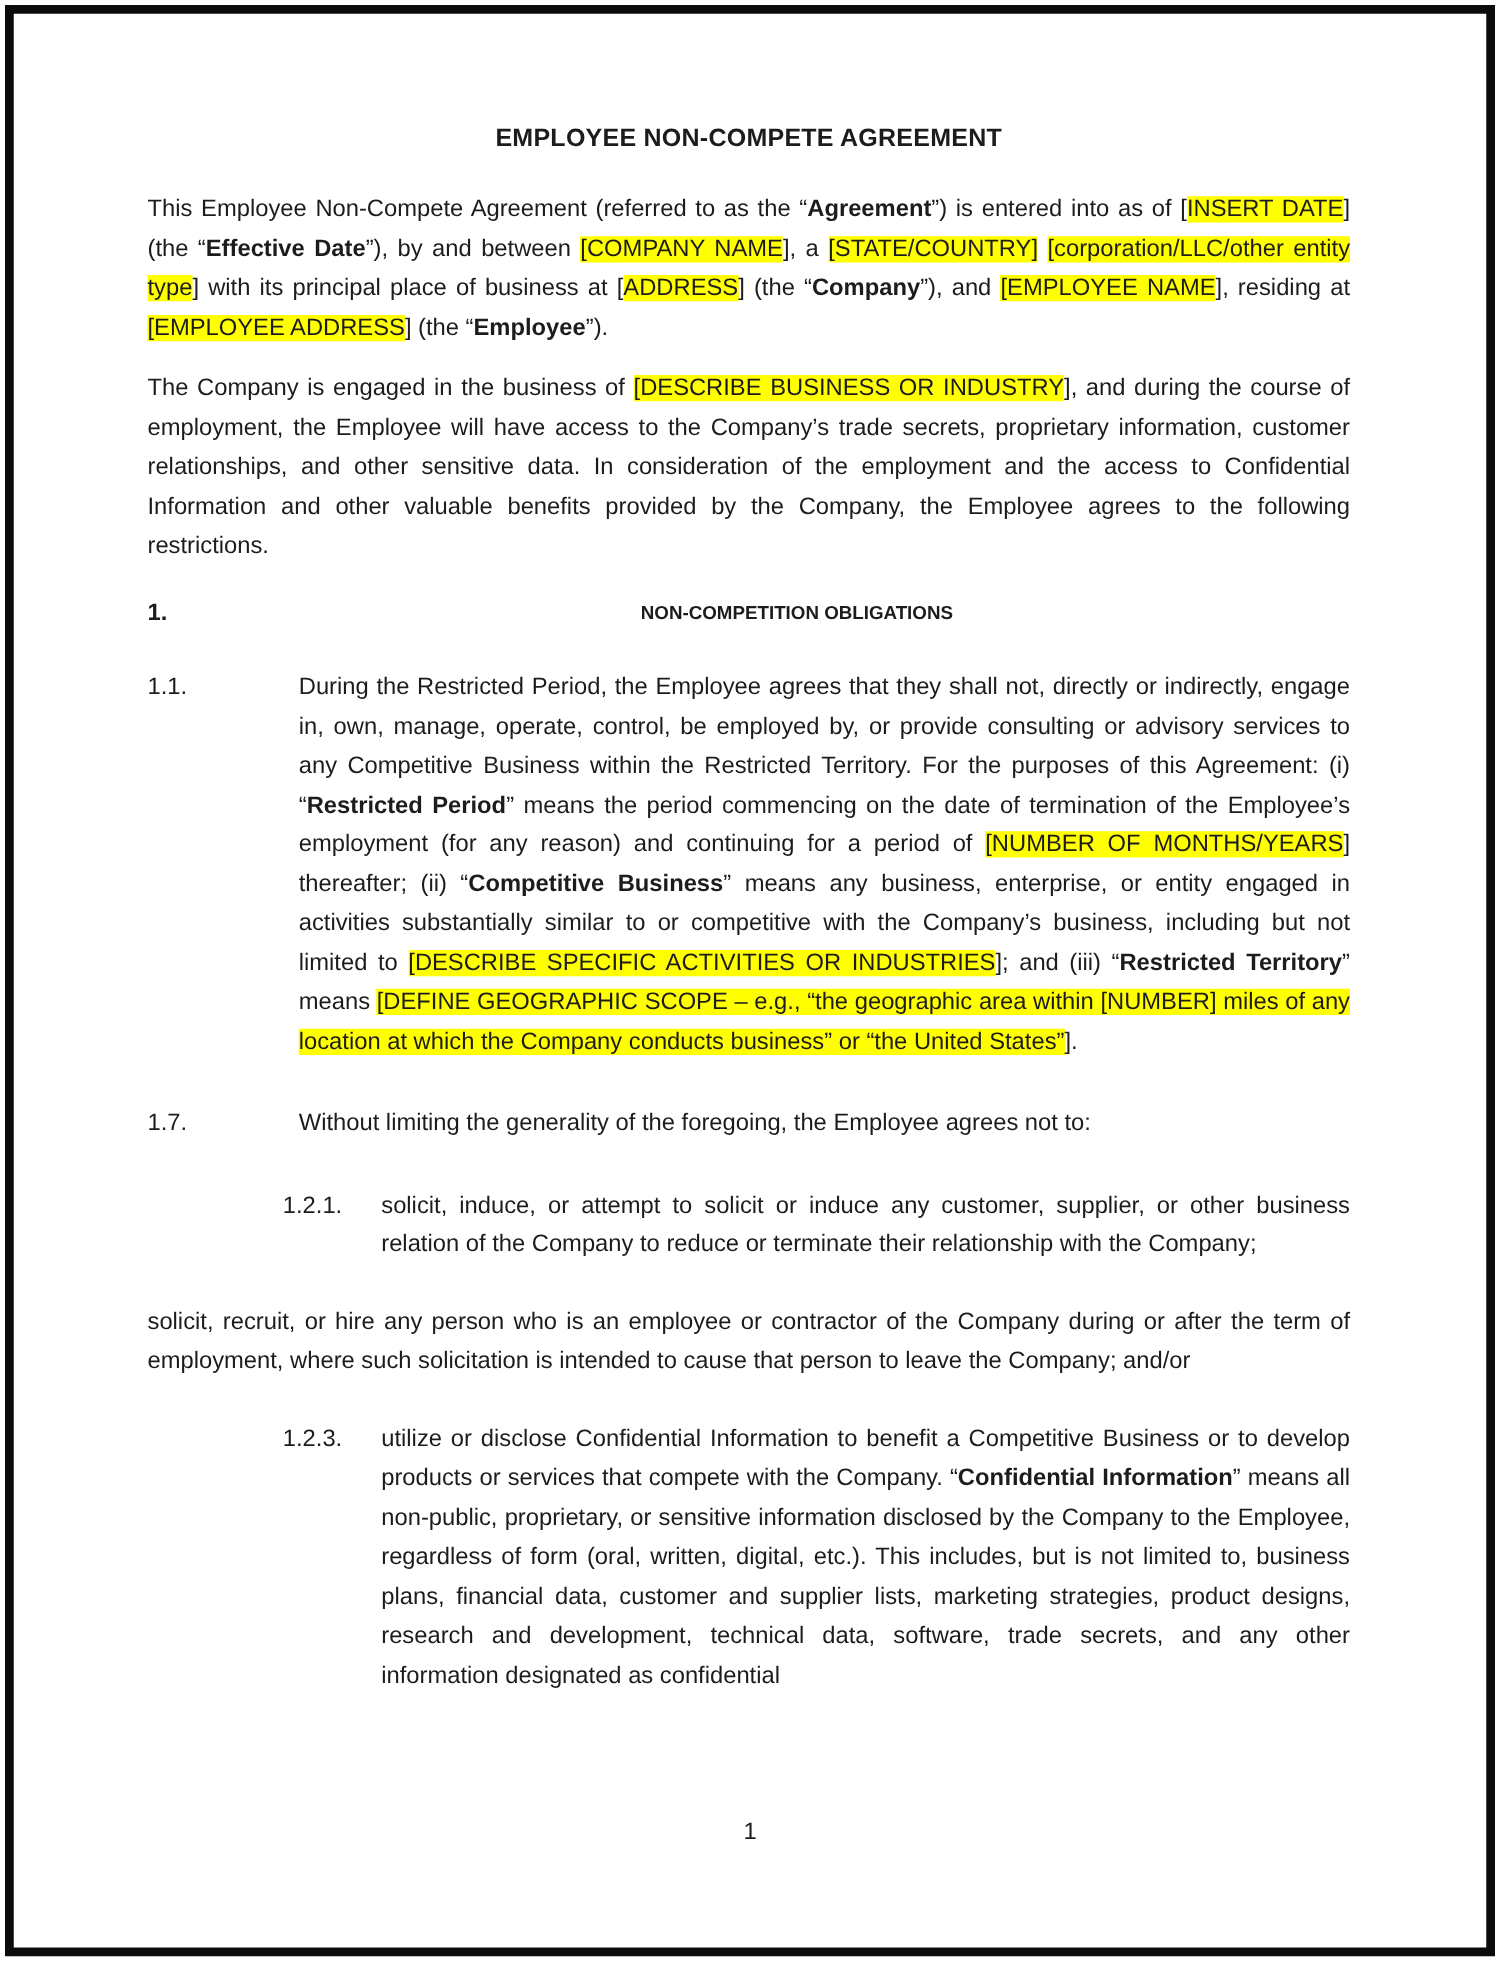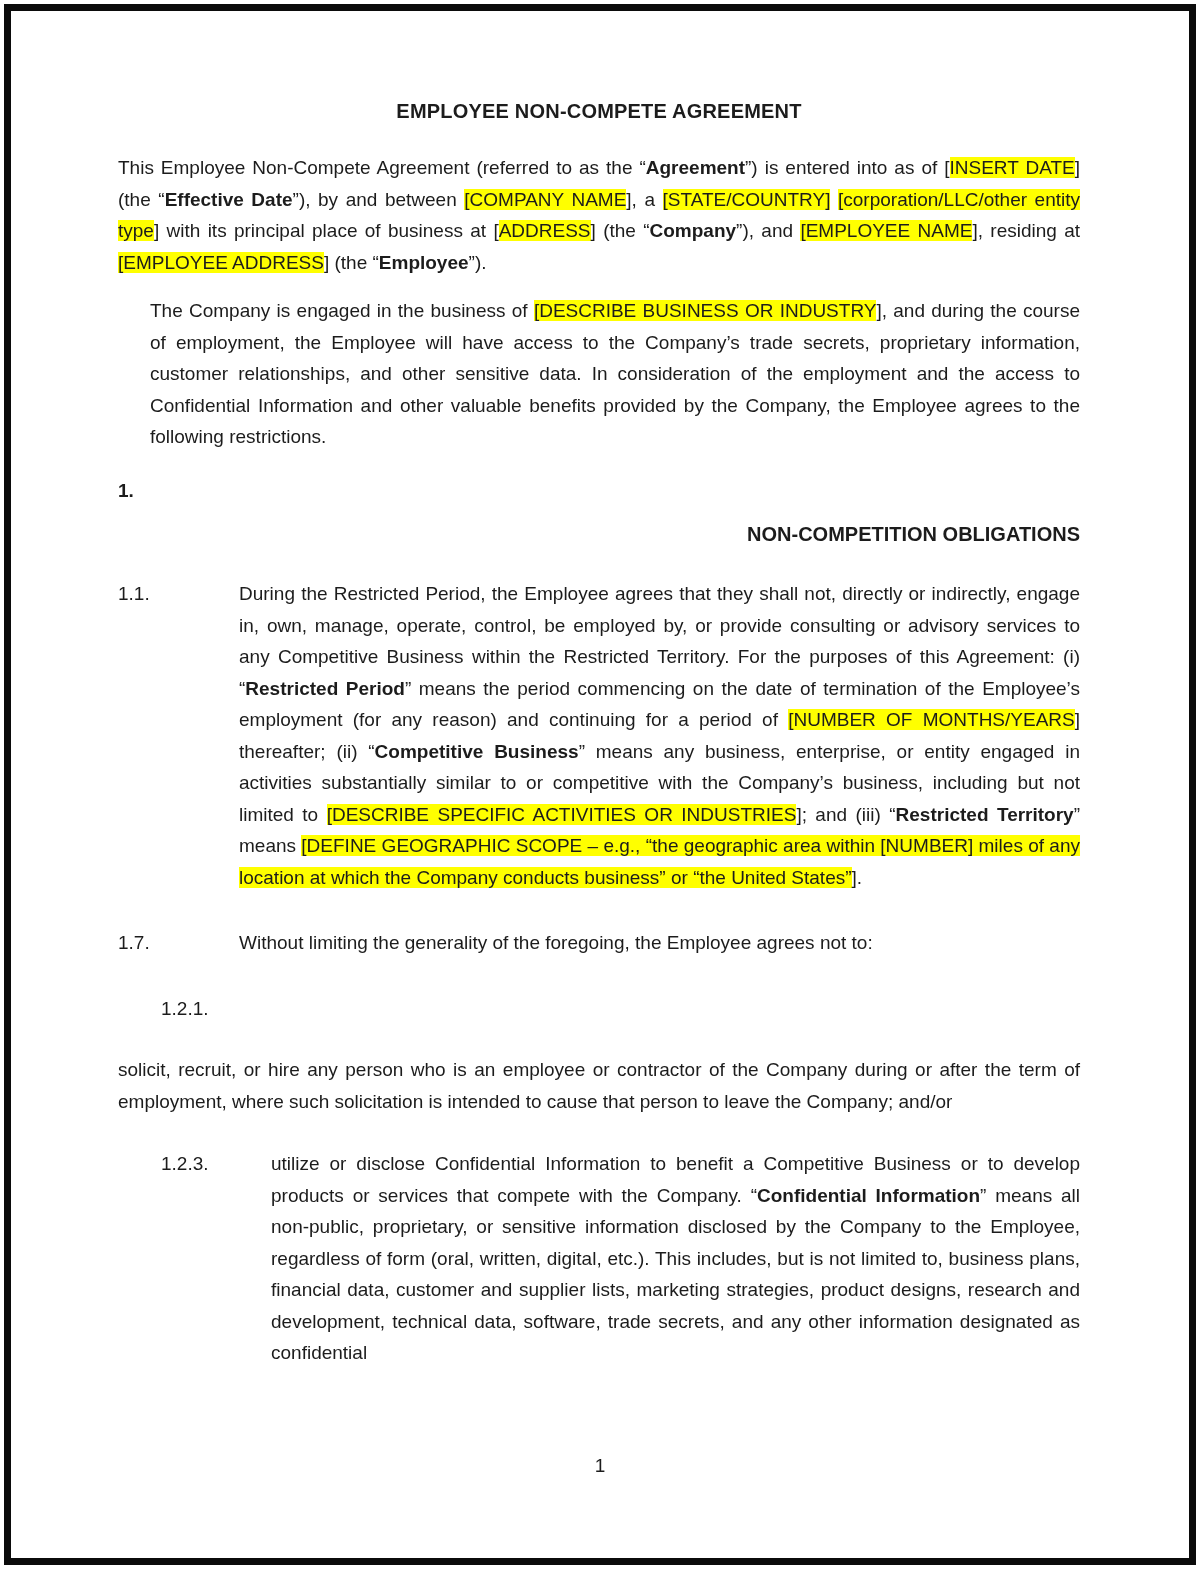--- a/index.html
+++ b/index.html
@@ -15,31 +15,31 @@
     border: 7px solid #0b0b0b;
   }
   .content { position: absolute; left: 118px; top: 96px; width: 962px; }
   .title {
     text-align: center; font-weight: bold;
     font-size: 20px; line-height: 31px; letter-spacing: 0.2px;
     margin-bottom: 25px;
   }
   .para { font-size: 19px; line-height: 31.5px; text-align: justify; }
   .mb17 { margin-bottom: 17px; }
-  .mb22 { margin-bottom: 22px; margin-left: 32px; }
+  .mb22 { margin-bottom: 22px; }
   .mb28 { margin-bottom: 28px; }
   .mb30 { margin-bottom: 30px; }
   .mb31 { margin-bottom: 31px; }
   .mb34 { margin-bottom: 34px; gap: 44px; }
   .item { display: flex; font-size: 19px; line-height: 31.5px; }
   .num  { flex: 0 0 77px; }
-  .num.l3 { flex: 0 0 110px; margin-left: 43px; }
+  .num.l3 { flex: 0 0 110px; margin-left: 77px; text-align: center; }
   .itext { flex: 1; text-align: justify; }
   .heading .num, .heading .itext { font-weight: bold; }
-  .heading .itext { text-align: right; font-size: 20px; margin-top: 44px; }
+  .heading .itext { text-align: center; font-size: 15px; }
   .b { font-weight: bold; }
   .hl { background: var(--hl, #ffff00); }
   .footer {
     position: absolute; left: 0; top: 1452px; width: 1200px;
     text-align: center; font-size: 19px; line-height: 28px;
   }
 </style>
 </head>
 <body>
 
@@ -63,20 +63,21 @@
     <div class="itext"><span>During the Restricted Period, the Employee agrees that they shall not, directly or indirectly, engage in, own, manage, operate, control, be employed by, or provide consulting or advisory services to any Competitive Business within the Restricted Territory. For the purposes of this Agreement: (i) “</span><span class="b">Restricted Period</span><span>” means the period commencing on the date of termination of the Employee’s employment (for any reason) and continuing for a period of </span><span class="hl">[NUMBER OF MONTHS/YEARS</span><span>] thereafter; (ii) “</span><span class="b">Competitive Business</span><span>” means any business, enterprise, or entity engaged in activities substantially similar to or competitive with the Company’s business, including but not limited to </span><span class="hl">[DESCRIBE SPECIFIC ACTIVITIES OR INDUSTRIES</span><span>]; and (iii) “</span><span class="b">Restricted Territory</span><span>” means </span><span class="hl">[DEFINE GEOGRAPHIC SCOPE – e.g., “the geographic area within [NUMBER] miles of any location at which the Company conducts business” or “the United States”</span><span>].</span></div>
   </div>
 
   <div class="item mb34">
     <div class="num">1.7.</div>
     <div class="itext"><span>Without limiting the generality of the foregoing, the Employee agrees not to:</span></div>
   </div>
 
   <div class="item mb30">
     <div class="num l3">1.2.1.</div>
+    <div class="itext"><span>solicit, induce, or attempt to solicit or induce any customer, supplier, or other business relation of the Company to reduce or terminate their relationship with the Company;</span></div>
   </div>
 
   <div class="item mb31">
     <div class="itext"><span>solicit, recruit, or hire any person who is an employee or contractor of the Company during or after the term of employment, where such solicitation is intended to cause that person to leave the Company; and/or</span></div>
   </div>
 
   <div class="item">
     <div class="num l3">1.2.3.</div>
     <div class="itext"><span>utilize or disclose Confidential Information to benefit a Competitive Business or to develop products or services that compete with the Company. “</span><span class="b">Confidential Information</span><span>” means all non-public, proprietary, or sensitive information disclosed by the Company to the Employee, regardless of form (oral, written, digital, etc.). This includes, but is not limited to, business plans, financial data, customer and supplier lists, marketing strategies, product designs, research and development, technical data, software, trade secrets, and any other information designated as confidential</span></div>
   </div>

